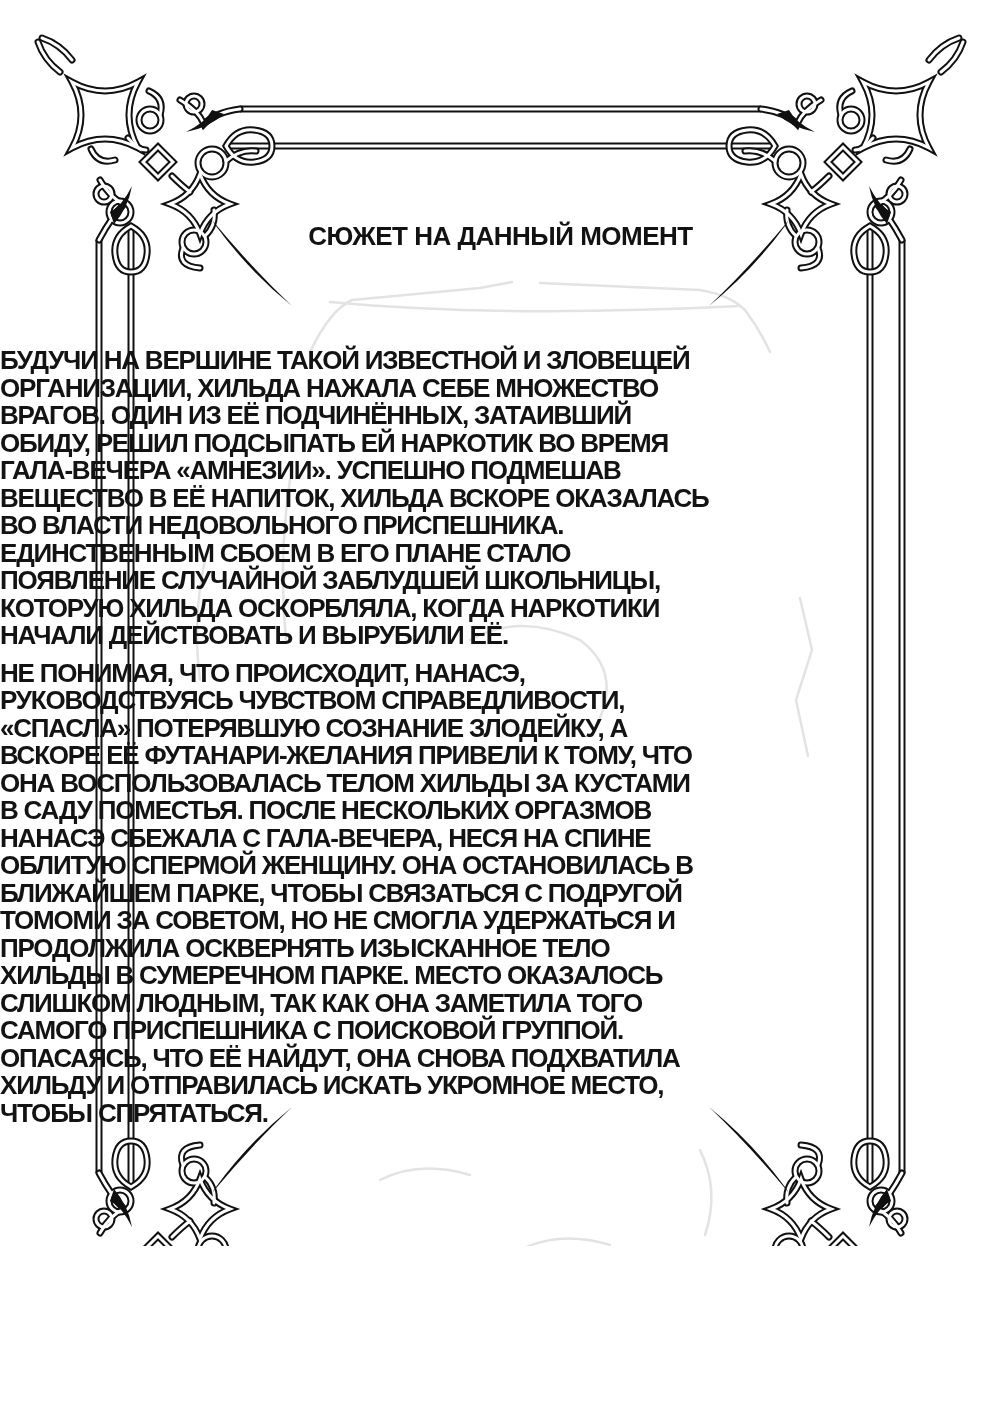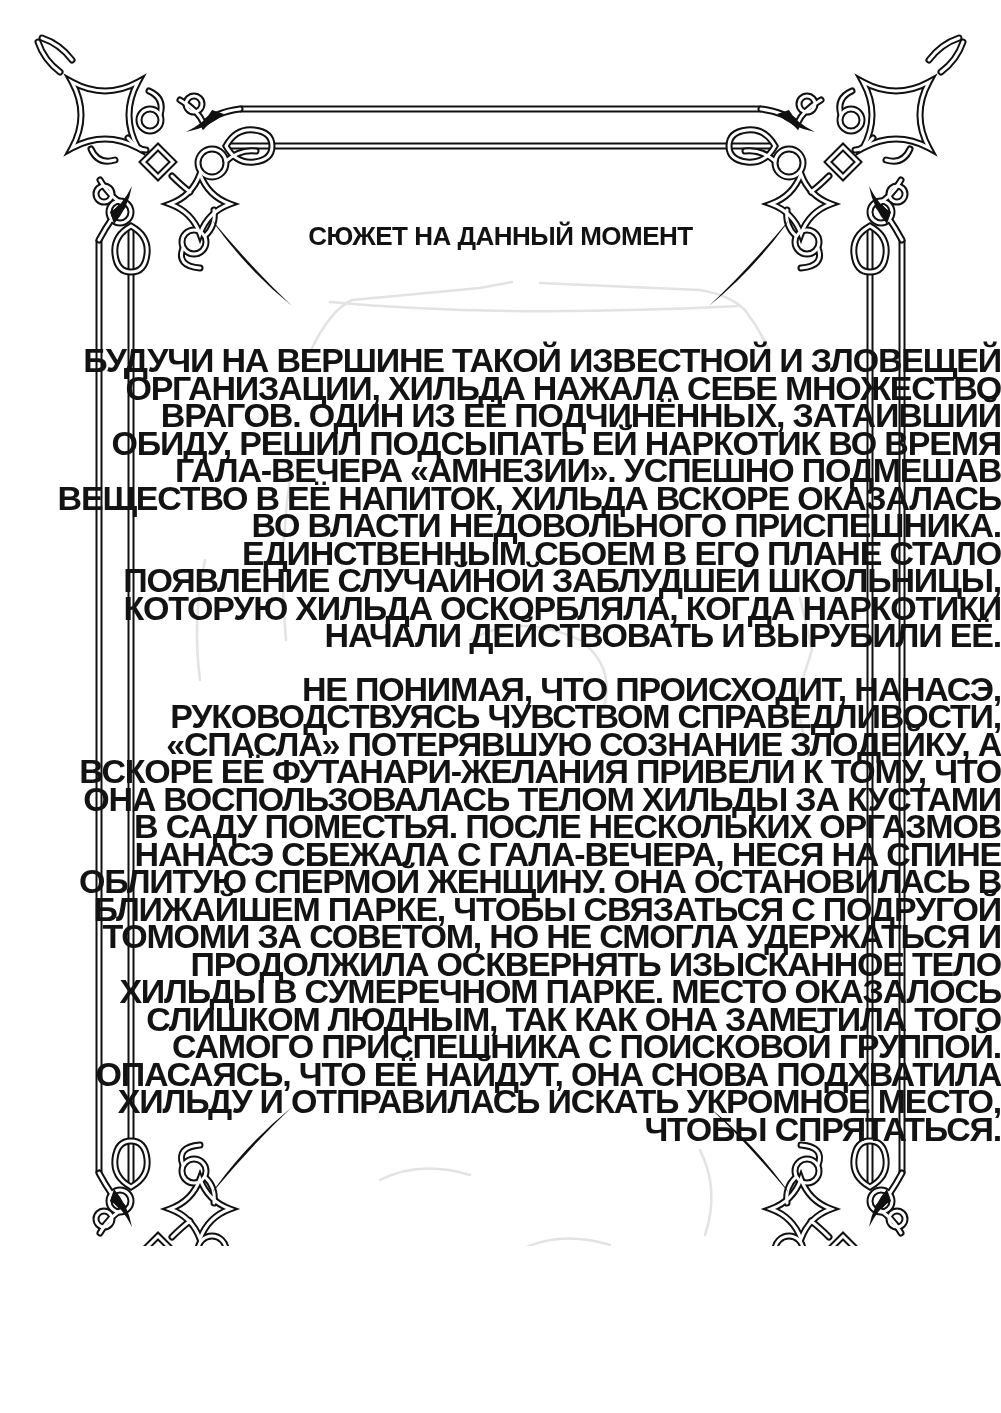--- a/index.html
+++ b/index.html
@@ -7,25 +7,25 @@
     position:relative;width:1001px;height:1246px;background:#ffffff;overflow:hidden;
     font-family:"Liberation Sans","DejaVu Sans",sans-serif;
   }
   svg.frame{position:absolute;left:0;top:0;}
   .title{
     position:absolute;top:221px;left:0;width:100%;margin:0;
     text-align:center;font-size:26px;font-weight:bold;letter-spacing:-0.5px;color:#121212;
   }
   .text-block{
     position:absolute;top:347px;left:0;width:100%;
-    text-align:right;color:#131313;font-weight:bold;
-    font-size:34px;line-height:27.5px;letter-spacing:-1.2px;
+    text-align:left;color:#131313;font-weight:bold;
+    font-size:26px;line-height:27.5px;letter-spacing:-1.2px;
   }
   .text-block p{margin:0;white-space:pre;}
-  .text-block p + p{margin-top:26px;}
+  .text-block p + p{margin-top:10px;}
   .watermark{
     position:absolute;left:55px;top:1347px;
     font-size:29px;font-weight:bold;letter-spacing:-0.5px;white-space:nowrap;
   }
   .wm-outline{
     color:#ffffff;
     -webkit-text-stroke:1.6px #e8282c;
     text-shadow:1.4px 0 #e8282c,-1.4px 0 #e8282c,0 1.4px #e8282c,0 -1.4px #e8282c;
   }
   .wm-solid{color:#ef4444;}

